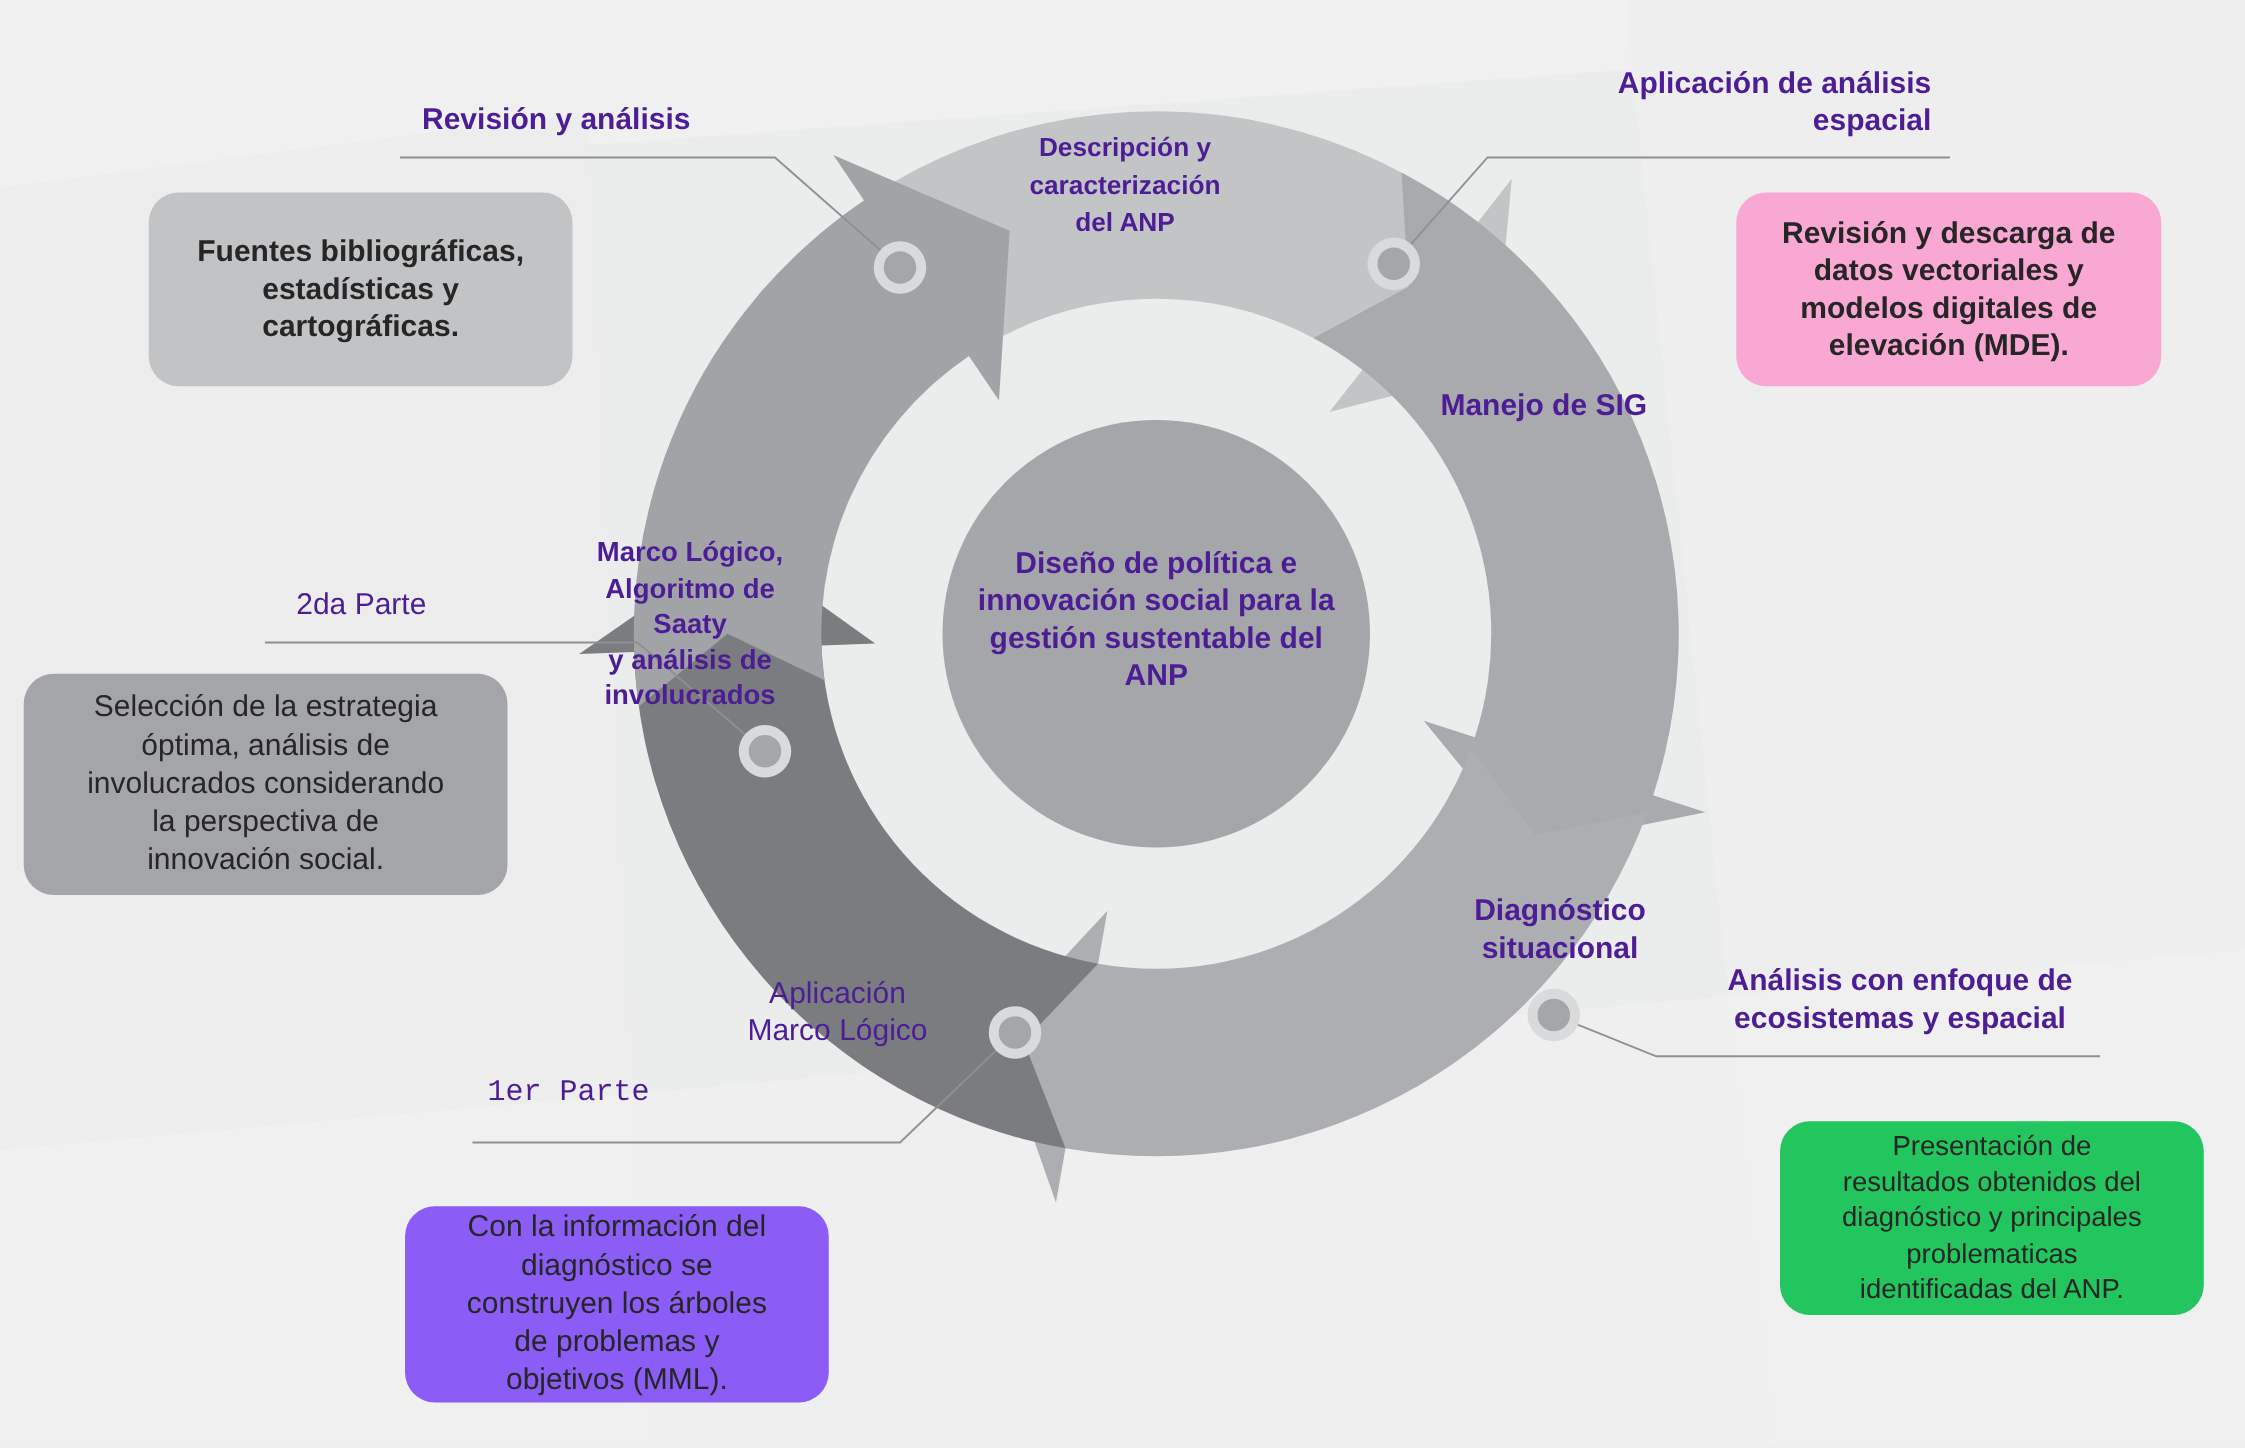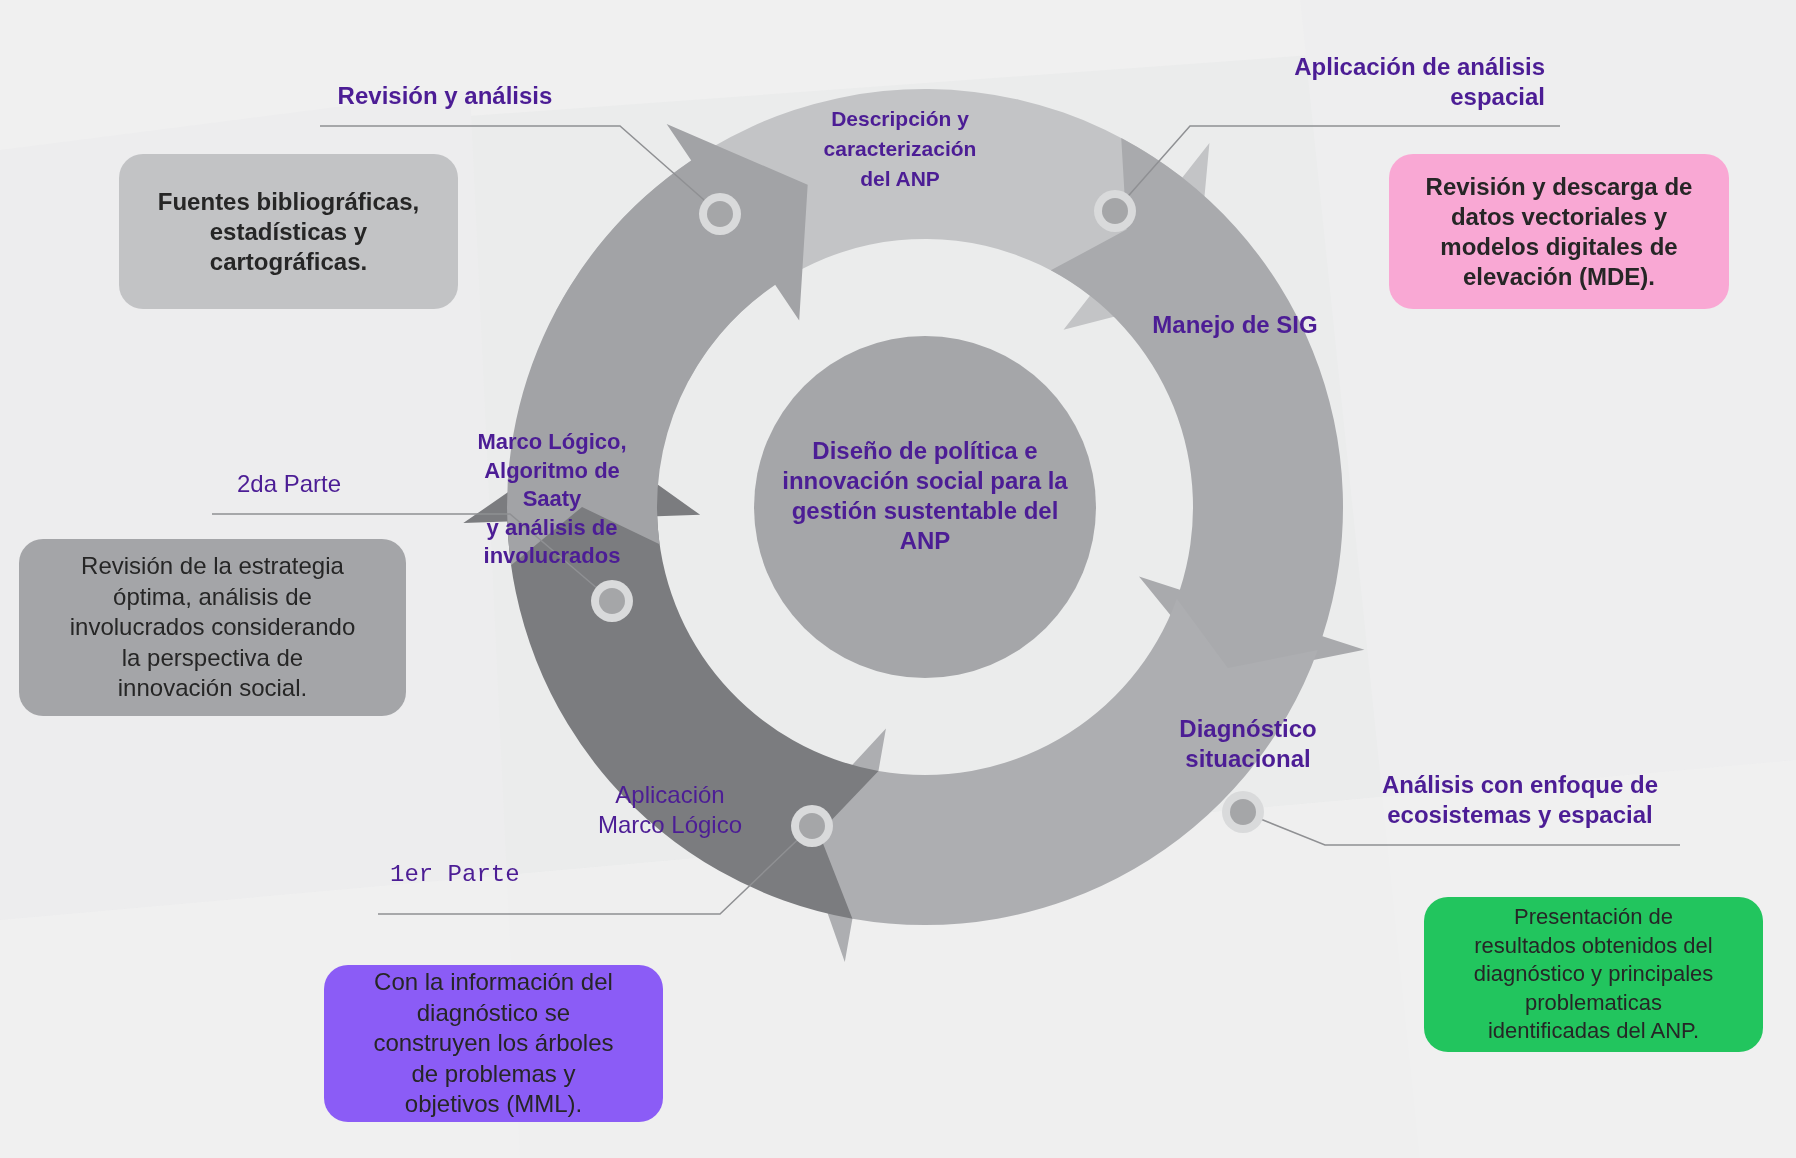--- a/index.html
+++ b/index.html
@@ -88,17 +88,17 @@
 <div class="box" style="left: 1424px; top: 897px; width: 339px; height: 155px; font-weight: normal; font-size: 22px; line-height: 28.5px; background: #22c55e;">Presentación de
 resultados obtenidos del
 diagnóstico  y principales
 problematicas
 identificadas del ANP.</div>
 <div class="box" style="left: 324px; top: 965px; width: 339px; height: 157px; font-weight: normal; font-size: 24px; line-height: 30.5px; background: #8b5cf6;">Con la información del
 diagnóstico se
 construyen los árboles
 de problemas y
 objetivos (MML).</div>
-<div class="box" style="left: 19px; top: 539px; width: 387px; height: 177px; font-weight: normal; font-size: 24px; line-height: 30.5px; background: rgb(164, 165, 168);">Revisión de la estrategia
+<div class="box" style="left: 19px; top: 539px; width: 387px; height: 177px; font-weight: normal; font-size: 24px; line-height: 30.5px; background: rgb(164, 165, 168);">Selección de la estrategia
 óptima, análisis de
 involucrados considerando
 la perspectiva de
 innovación social.</div>
 
 </body></html>

